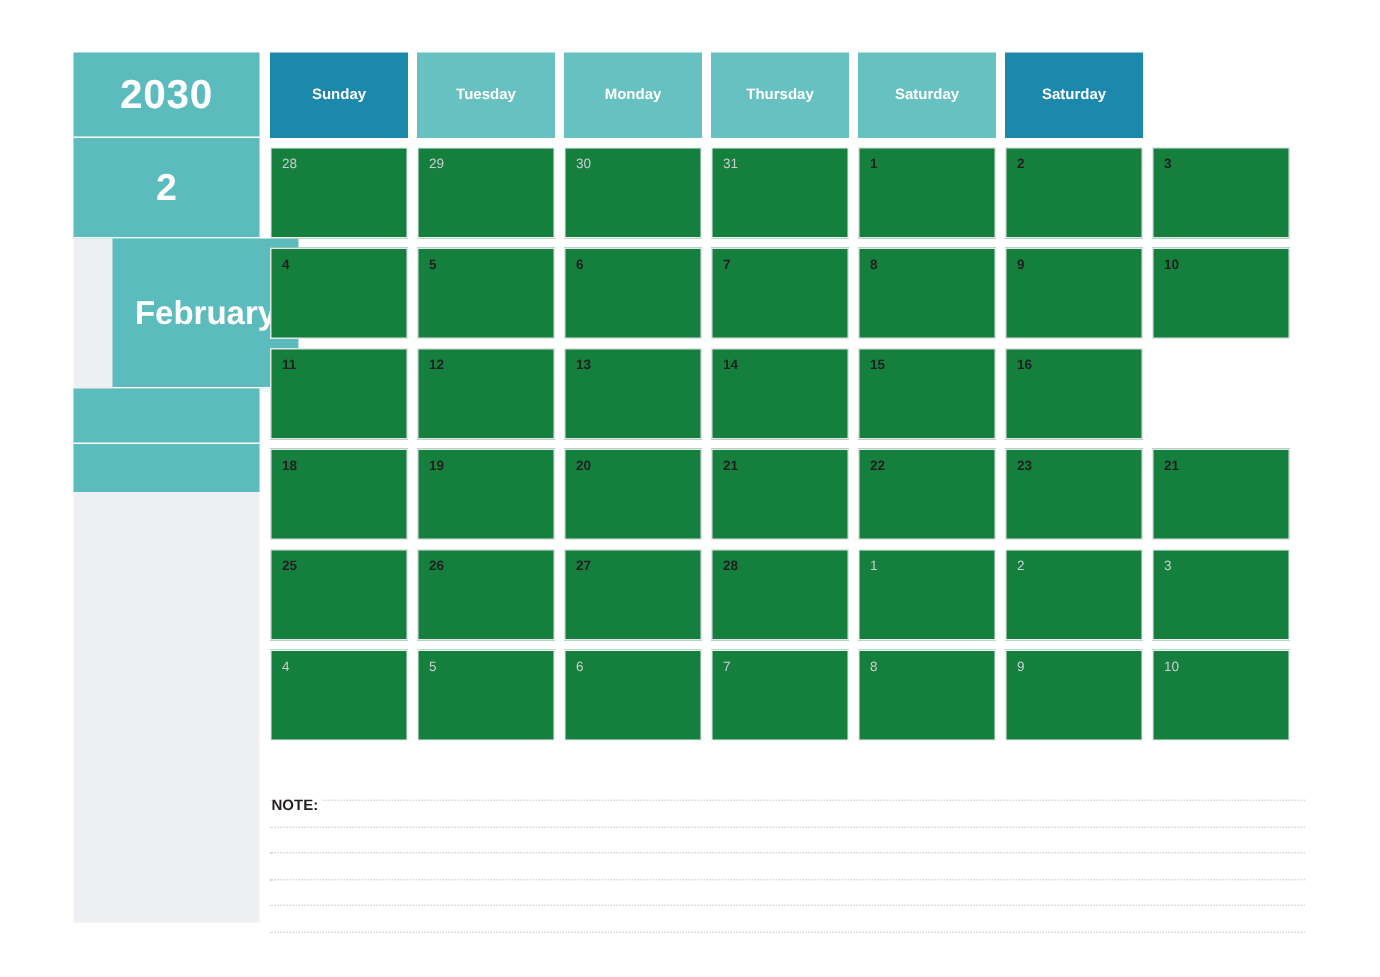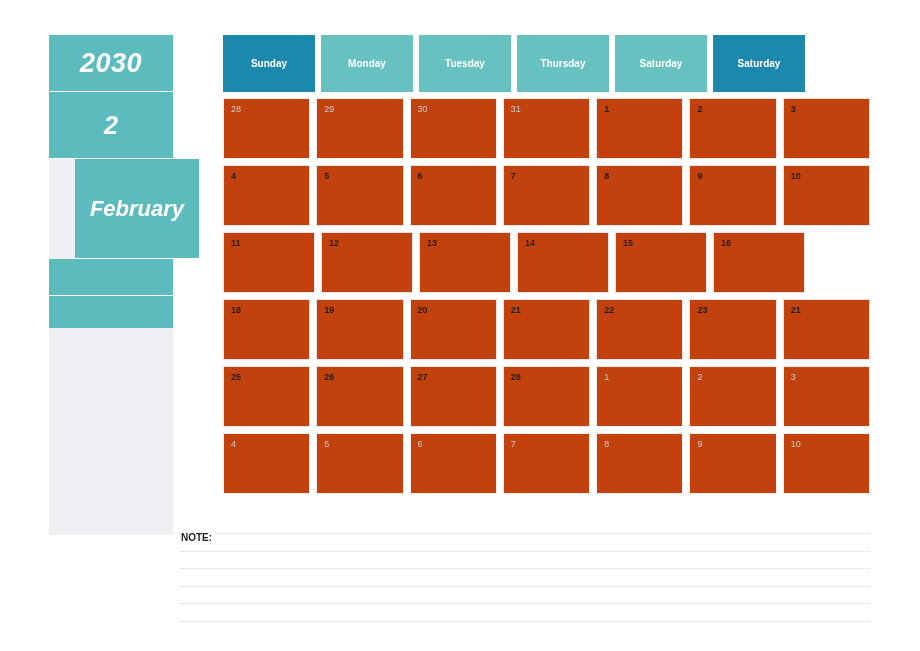--- a/index.html
+++ b/index.html
@@ -22,23 +22,22 @@
     height: 651px;
     background: #ffffff;
   }
 
   
   #sidebar {
     position: absolute;
     left: 49px;
     top: 35px;
     width: 124px;
-    height: 500px;
+    height: 580px;
     background: #eeeff3;
-    font-style: italic;
   }
   .side-block {
     position: absolute;
     left: 0;
     width: 124px;
     background: #5cbcbd;
     color: #ffffff;
     display: flex;
     align-items: center;
     justify-content: center;
@@ -69,41 +68,40 @@
   #grid {
     position: absolute;
     left: 180px;
     top: 35px;
     width: 690px;
   }
   .week-row {
     display: flex;
     gap: 6px;
     margin-bottom: 6px;
-    margin-left: 43px;
   }
   .head-cell {
     width: 92px;
     height: 57px;
     background: #66c1c0;
     color: #ffffff;
     display: flex;
     align-items: center;
     justify-content: center;
     font-size: 10px;
     font-weight: bold;
     box-sizing: border-box;
   }
   .head-cell.weekend {
     background: #1c88ac;
   }
   .day-cell {
     width: 92px;
     height: 61px;
-    background: #c2410c;
+    background: #15803d;
     border: 1px solid #e2e4e7;
     box-sizing: border-box;
     position: relative;
   }
   .day-cell.out {
     border-color: #eeeff1;
   }
   .day-num {
     position: absolute;
     left: 7px;
@@ -165,24 +163,24 @@
       <span></span>
     </div>
   </div>
 
   <div id="grid">
     <div class="week-row" id="header-row">
         <div class="head-cell weekend">
           <span>Sunday</span>
         </div>
         <div class="head-cell">
+          <span>Tuesday</span>
+        </div>
+        <div class="head-cell">
           <span>Monday</span>
-        </div>
-        <div class="head-cell">
-          <span>Tuesday</span>
         </div>
         <div class="head-cell">
           <span>Thursday</span>
         </div>
         <div class="head-cell">
           <span>Saturday</span>
         </div>
         <div class="head-cell weekend">
           <span>Saturday</span>
         </div>

